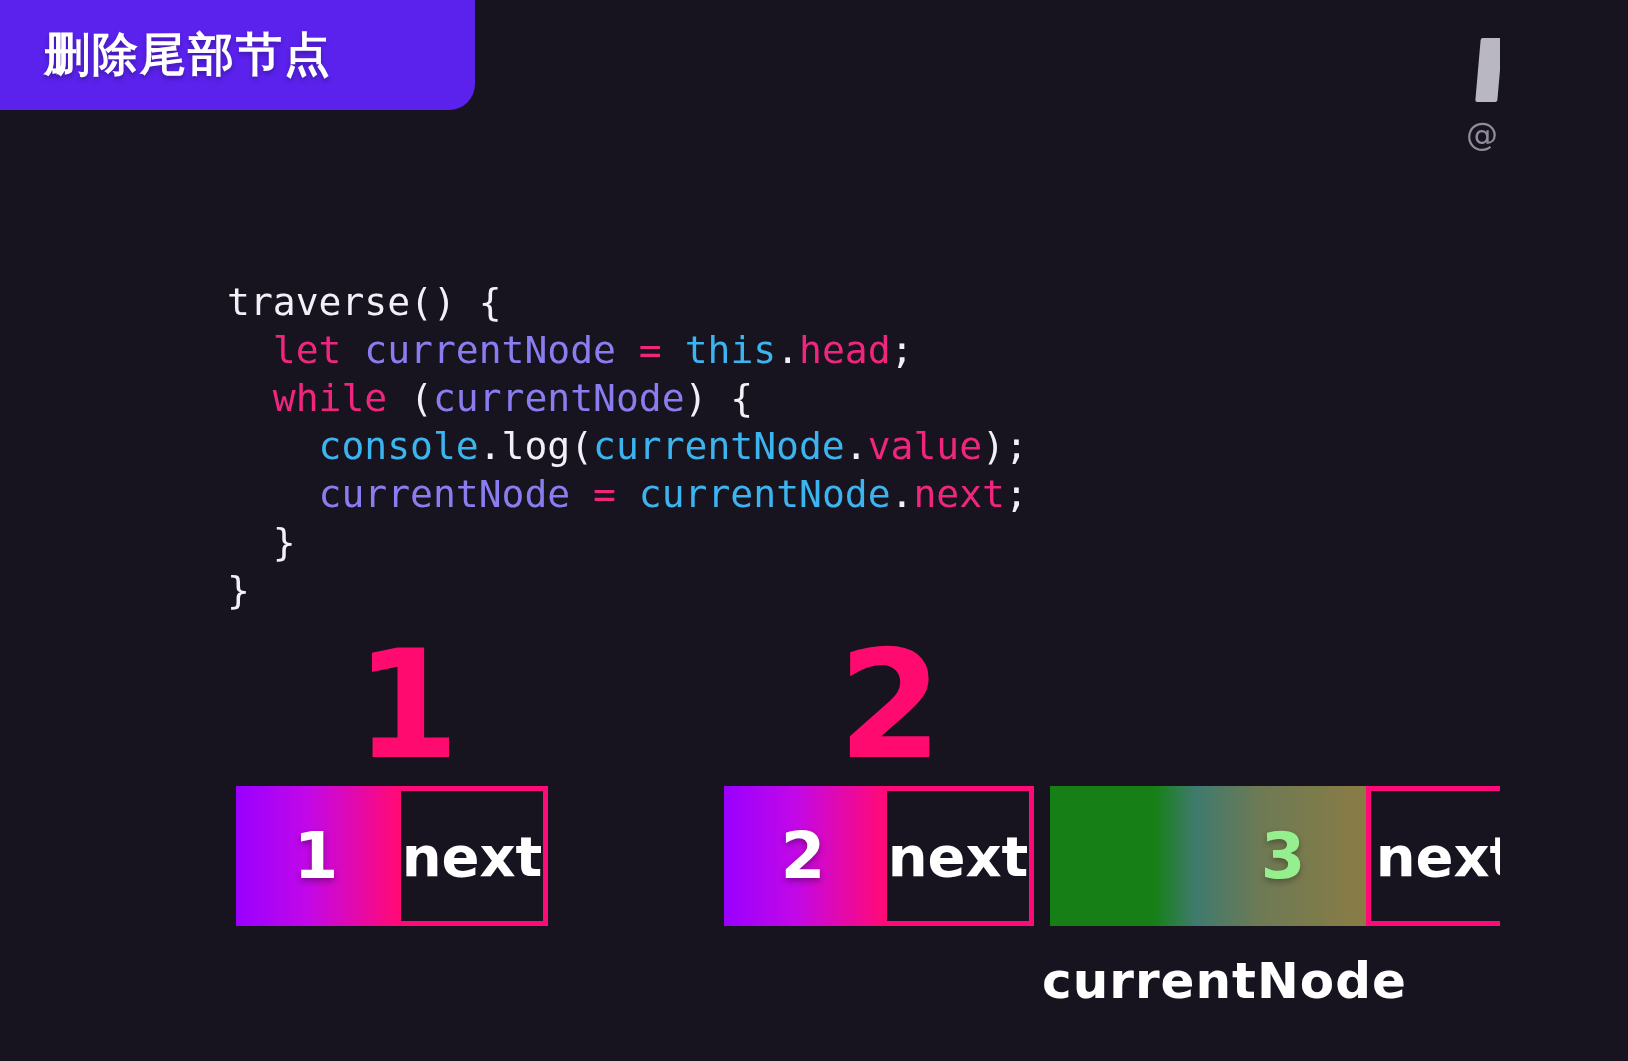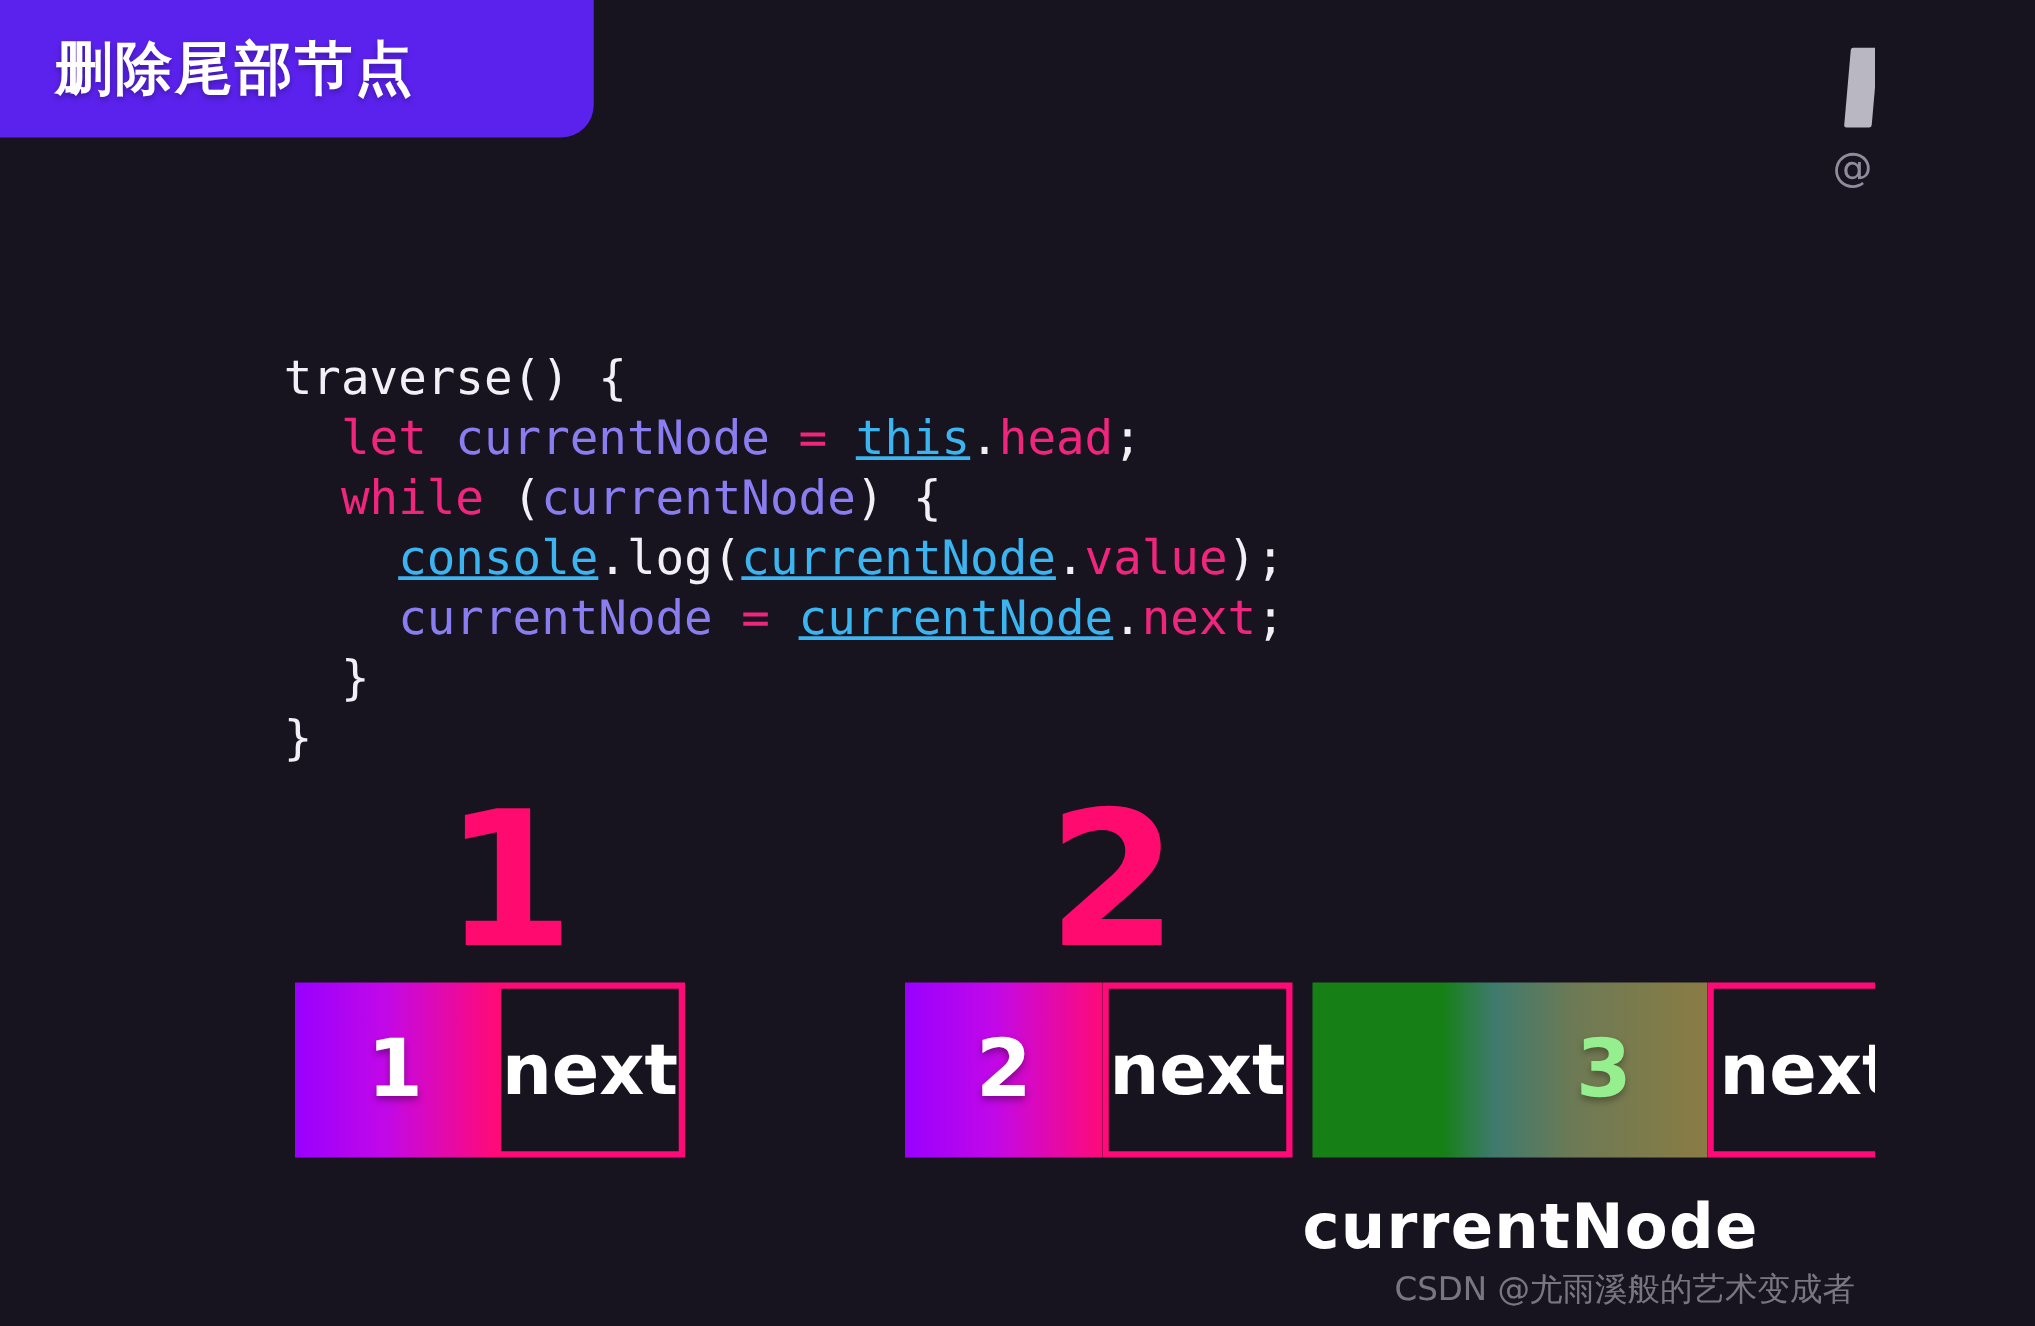--- a/index.html
+++ b/index.html
@@ -76,21 +76,21 @@
     font-family: "DejaVu Sans Mono", monospace;
     font-size: 38px;
     line-height: 48px;
     white-space: pre;
     color: #f2f0f7;
   }
   .code-line { white-space: pre; }
   .tok-plain { color: #f2f0f7; }
   .tok-key   { color: #f0267e; }
   .tok-var   { color: #8a7df0; }
-  .tok-prop  { color: #3cb4f0; text-decoration: underline; }
+  .tok-prop  { color: #3cb4f0; }
 
   
   .step-number {
     position: absolute;
     color: #ff0a6e;
     font-family: "DejaVu Sans", sans-serif;
     font-size: 150px;
     font-weight: bold;
     line-height: 1;
   }
@@ -234,15 +234,14 @@
       </div>
       <div class="cell-next">
         <span class="cell-next-label">next</span>
       </div>
     </div>
 
   </div>
 
   <div id="current-node-label">currentNode</div>
 
-  <div id="watermark">CSDN @尤雨溪般的艺术变成者</div>
 
 </div>
 
 </body></html>

